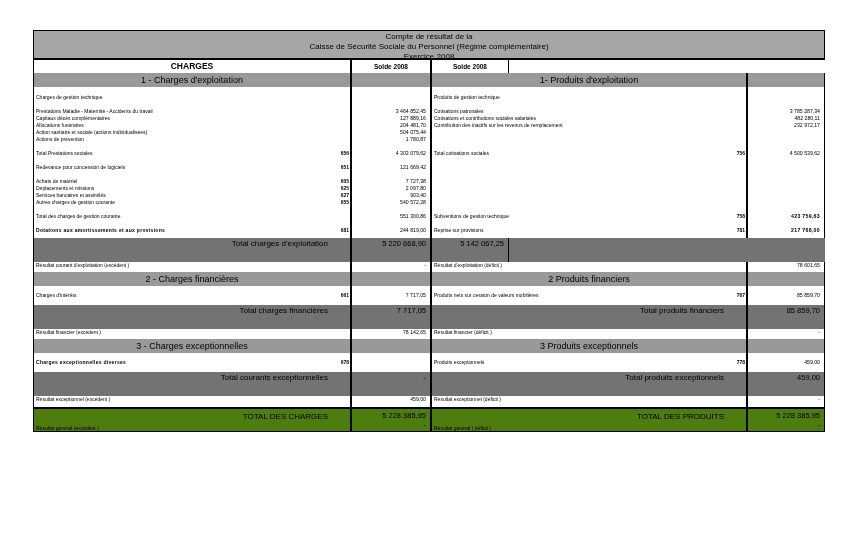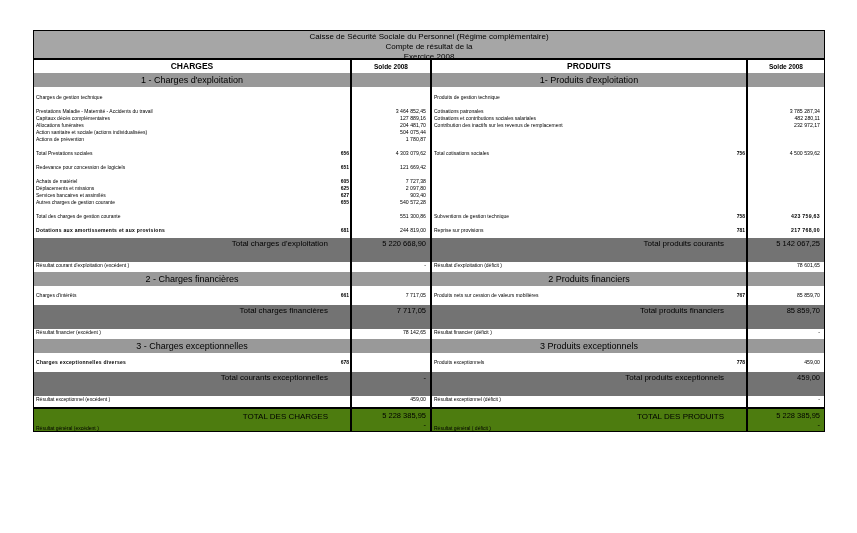--- a/index.html
+++ b/index.html
@@ -34,29 +34,28 @@
   .final .sub { position:absolute; bottom:0px; left:2px; font-size:5px; }
   .final .c2, .final .c4 { font-size:7.5px; padding-top:2px; line-height:9px; }
   .final .c2 div, .final .c4 div { height:9px; }
 </style>
 </head>
 <body>
 
 <div id="sheet">
 
   <div class="title-band">
+    <div>Compte de résultat de la</div>
     <div>Caisse de Sécurité Sociale du Personnel (Régime complémentaire)</div>
-    <div>Compte de résultat de la</div>
     <div>Exercice 2008</div>
   </div>
 
   <div class="row hdr">
     <div class="c1">CHARGES</div>
     <div class="c2">Solde 2008</div>
-    <div class="c3">PRODUITS</div>
     <div class="c4">Solde 2008</div>
   </div>
 
   <div class="row section">
     <div class="c1">1 - Charges d'exploitation</div>
     <div class="c2"></div>
     <div class="c3">1- Produits d'exploitation</div>
     <div class="c4"></div>
   </div>
   <div class="row gap">
@@ -192,21 +191,20 @@
   <div class="row gap" style="height:4px;">
       <div class="c1"></div>
       <div class="c2"></div>
       <div class="c3"></div>
       <div class="c4"></div>
     </div>
 
   <div class="row total">
     <div class="c1">Total charges d'exploitation</div>
     <div class="c2">5 220 668,90</div>
-    <div class="c3">Total produits courants</div>
     <div class="c4">5 142 067,25</div>
   </div>
   <div class="row line">
     <div class="c1">Résultat courant d'exploitation (excédent )</div>
     <div class="c2">-</div>
     <div class="c3">Résultat d'exploitation (déficit )</div>
     <div class="c4">78 601,65</div>
   </div>
   <div class="row gap" style="height:3px;">
       <div class="c1"></div>

